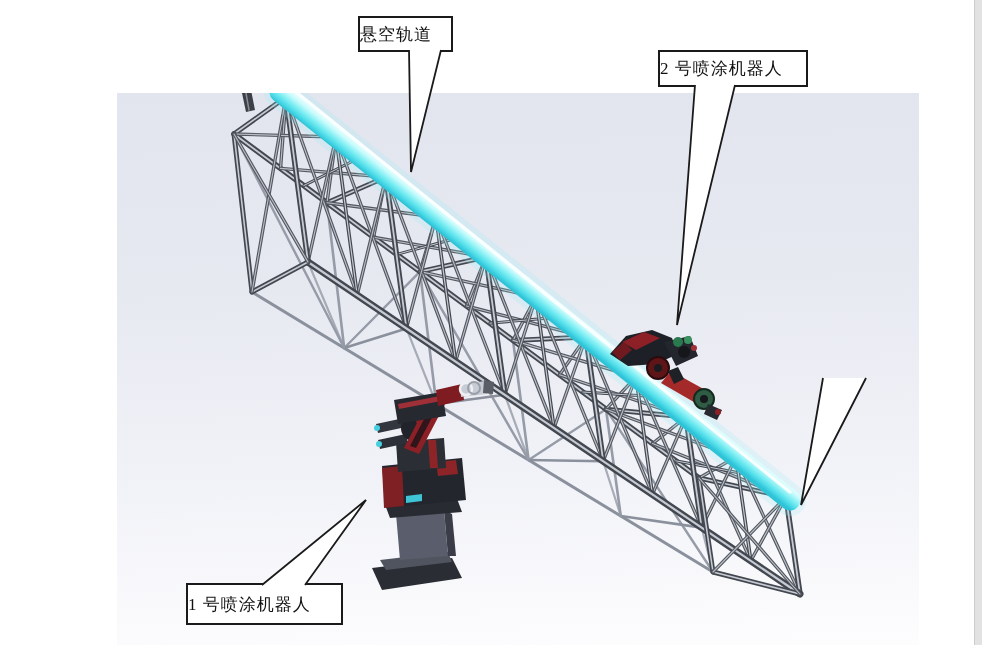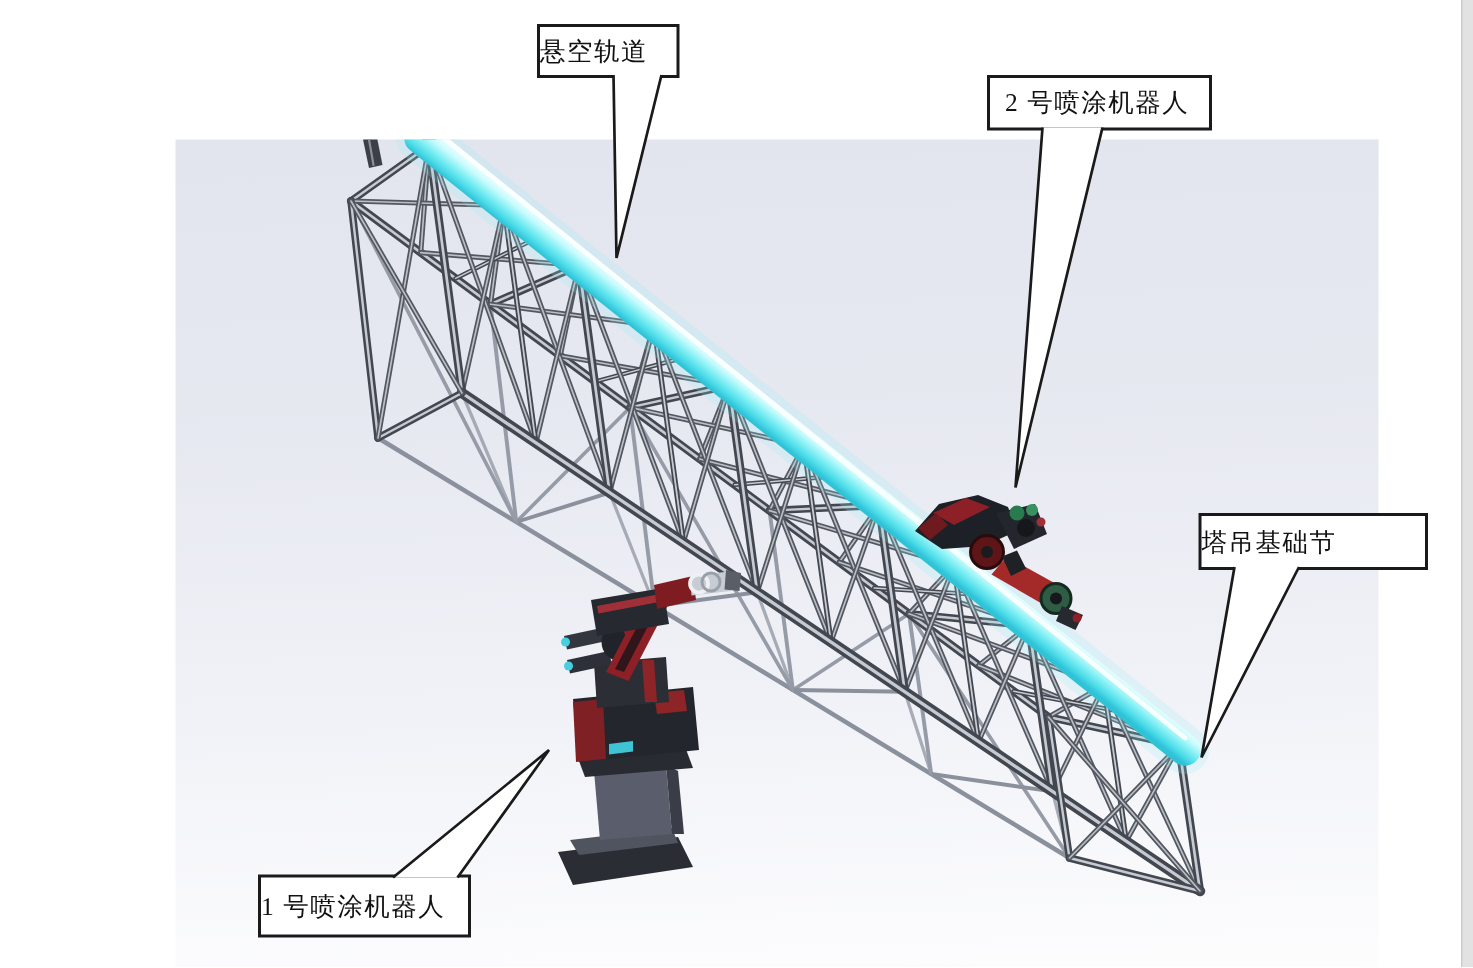--- a/index.html
+++ b/index.html
@@ -248,29 +248,26 @@
       <circle cx="704" cy="399" r="10" fill="#2e5c44" stroke="#142a1e" stroke-width="2"></circle>
       <circle cx="704" cy="399" r="4" fill="#16181c"></circle>
       <polygon points="708,404 722,410 717,420 704,414" fill="#26292f"></polygon>
       <circle cx="718" cy="412" r="3" fill="#8c2026"></circle>
     </svg>
 
   <div class="callout" style="left:358px;top:16px;width:95px;height:36px;">
     <span>悬空轨道</span>
   </div>
 
-  <div class="callout" style="left:658px;top:50px;width:150px;height:37px;padding-left:10px;">
+  <div class="callout" style="left:658px;top:50px;width:150px;height:37px;">
     <span>2 号喷涂机器人</span>
   </div>
 
-  <div class="callout" style="left:799px;top:342px;width:153px;height:38px;">
-    <span>塔吊基础节</span>
-  </div>
-
-  <div class="callout" style="left:172px;top:583px;width:142px;height:42px;align-items:center;">
+
+  <div class="callout" style="left:186px;top:583px;width:157px;height:42px;align-items:center;">
     <span>1 号喷涂机器人</span>
   </div>
 
   <svg id="leader-svg" viewBox="0 0 982 645">
       <path d="M 409 50 L 411 172 L 441 50" fill="#ffffff" stroke="#1a1a1a" stroke-width="1.8" stroke-linejoin="miter"></path>
       <path d="M 695 85 L 677 325 L 735 85" fill="#ffffff" stroke="#1a1a1a" stroke-width="1.8" stroke-linejoin="miter"></path>
       <path d="M 823 378 L 801 505 L 866 378" fill="#ffffff" stroke="#1a1a1a" stroke-width="1.8" stroke-linejoin="miter"></path>
       <path d="M 262 585 L 366 500 L 305 585" fill="#ffffff" stroke="#1a1a1a" stroke-width="1.8" stroke-linejoin="miter"></path>
     </svg>
 

